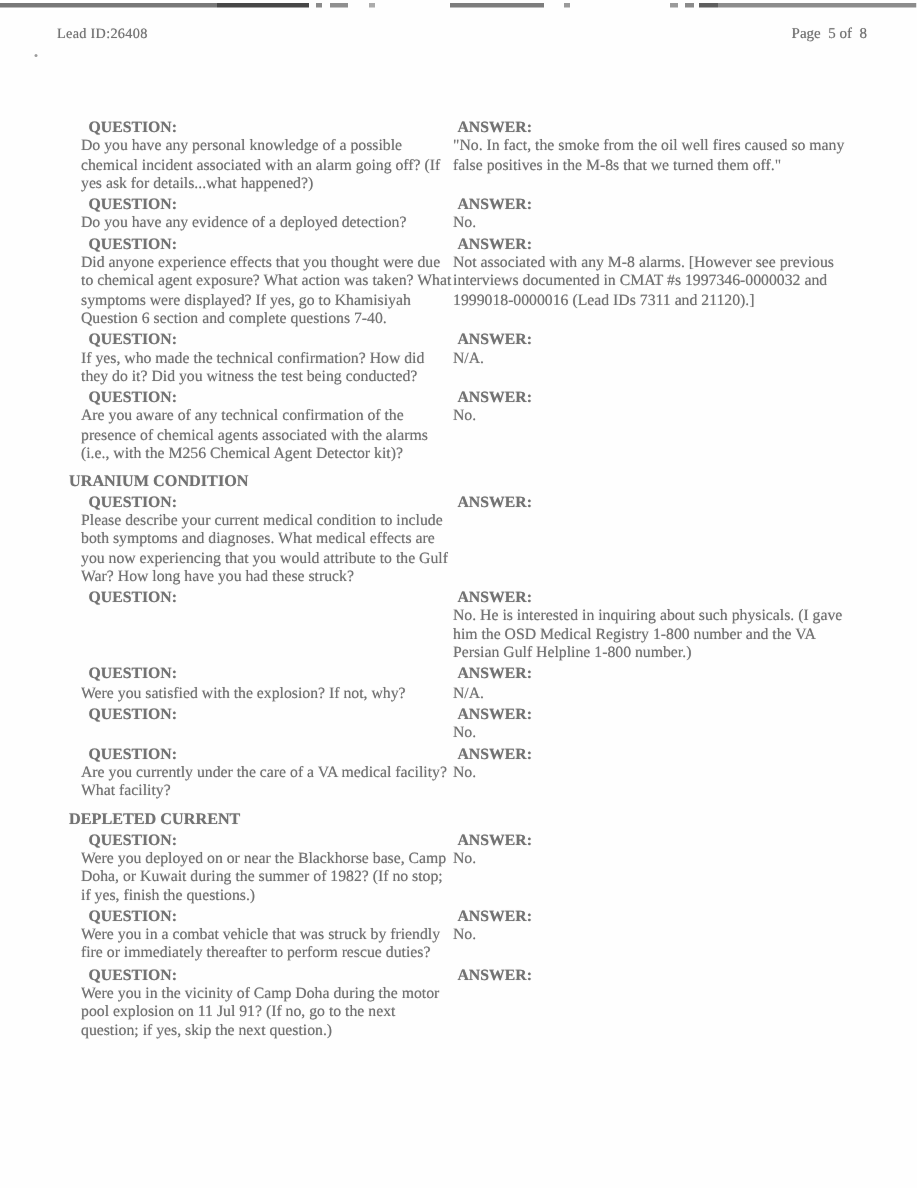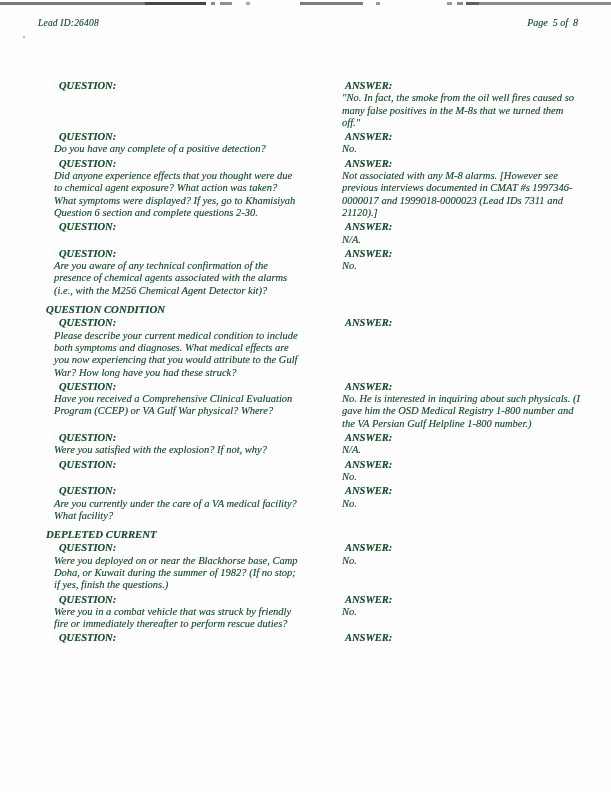--- a/index.html
+++ b/index.html
@@ -4,23 +4,22 @@
 <style>
   html, body { margin:0; padding:0; }
   body { background:#ffffff; }
 
   .page {
     position:relative;
     width:611px; height:792px;
     background:#fefefe;
     overflow:hidden;
     font-family:"Liberation Serif", serif;
-    color:#14532d;
+    color:#737373;
     text-shadow:0 0 0.5px rgba(30,30,30,0.45);
-    font-style:italic;
   }
 
   
   .scan-line {
     position:absolute; top:2px; left:0; width:611px; height:3px;
     background:linear-gradient(90deg,
       #787878 0px,   #787878 145px,
       #474747 145px, #474747 206px,
       transparent 206px, transparent 211px,
       #8a8a8a 211px, #8a8a8a 215px,
@@ -59,21 +58,20 @@
 
   .section-header {
     font-weight:700; font-size:10.8px;
     margin:6px 0 2px 0;
   }
 
   .qa-row {
     display:grid;
     grid-template-columns:256px 1fr;
     margin-bottom:2px;
-    gap:40px;
   }
   .q-cell { padding-left:8px; }
   .q-label, .a-label { font-weight:700; padding-left:5px; }
   .a-label { padding-left:3px; }
   .q-text { max-width:248px; }
   .a-text { max-width:272px; }
 </style>
 </head>
 <body>
 
@@ -83,86 +81,87 @@
 
   <div class="header">
     <span class="lead-id">Lead ID:26408</span>
     <span class="page-number">Page  5 of  8</span>
   </div>
 
   <div class="content">
   <div class="qa-row">
     <div class="q-cell">
       <div class="q-label">QUESTION:</div>
+      <div class="q-text">Do you have any personal knowledge of a possible chemical incident associated with an alarm going off? (If yes ask for details...what happened?)</div>
     </div>
     <div class="a-cell">
       <div class="a-label">ANSWER:</div>
       <div class="a-text">"No. In fact, the smoke from the oil well fires caused so many false positives in the M-8s that we turned them off."</div>
     </div>
   </div>
 
   <div class="qa-row">
     <div class="q-cell">
       <div class="q-label">QUESTION:</div>
-      <div class="q-text">Do you have any complete of a positive detection?</div>
-    </div>
-    <div class="a-cell">
-      <div class="a-label">ANSWER:</div>
-      <div class="a-text">No.</div>
-    </div>
-  </div>
-
-  <div class="qa-row">
-    <div class="q-cell">
-      <div class="q-label">QUESTION:</div>
-      <div class="q-text">Did anyone experience effects that you thought were due to chemical agent exposure?  What action was taken? What symptoms were displayed?  If yes, go to Khamisiyah Question 6 section and complete questions 2-30.</div>
-    </div>
-    <div class="a-cell">
-      <div class="a-label">ANSWER:</div>
-      <div class="a-text">Not associated with any M-8 alarms.  [However see previous interviews documented in CMAT #s 1997346-0000017 and 1999018-0000023 (Lead IDs 7311 and 21120).]</div>
-    </div>
-  </div>
-
-  <div class="qa-row">
-    <div class="q-cell">
-      <div class="q-label">QUESTION:</div>
+      <div class="q-text">Do you have any evidence of a deployed detection?</div>
+    </div>
+    <div class="a-cell">
+      <div class="a-label">ANSWER:</div>
+      <div class="a-text">No.</div>
+    </div>
+  </div>
+
+  <div class="qa-row">
+    <div class="q-cell">
+      <div class="q-label">QUESTION:</div>
+      <div class="q-text">Did anyone experience effects that you thought were due to chemical agent exposure?  What action was taken? What symptoms were displayed?  If yes, go to Khamisiyah Question 6 section and complete questions 7-40.</div>
+    </div>
+    <div class="a-cell">
+      <div class="a-label">ANSWER:</div>
+      <div class="a-text">Not associated with any M-8 alarms.  [However see previous interviews documented in CMAT #s 1997346-0000032 and 1999018-0000016 (Lead IDs 7311 and 21120).]</div>
+    </div>
+  </div>
+
+  <div class="qa-row">
+    <div class="q-cell">
+      <div class="q-label">QUESTION:</div>
+      <div class="q-text">If yes, who made the technical confirmation?  How did they do it?  Did you witness the test being conducted?</div>
     </div>
     <div class="a-cell">
       <div class="a-label">ANSWER:</div>
       <div class="a-text">N/A.</div>
     </div>
   </div>
 
   <div class="qa-row">
     <div class="q-cell">
       <div class="q-label">QUESTION:</div>
       <div class="q-text">Are you aware of any technical confirmation of the presence of chemical agents associated with the alarms (i.e., with the M256 Chemical Agent Detector kit)?</div>
     </div>
     <div class="a-cell">
       <div class="a-label">ANSWER:</div>
       <div class="a-text">No.</div>
     </div>
   </div>
 
-  <div class="section-header">QUESTION CONDITION</div>
+  <div class="section-header">URANIUM CONDITION</div>
 
   <div class="qa-row">
     <div class="q-cell">
       <div class="q-label">QUESTION:</div>
       <div class="q-text">Please describe your current medical condition to include both symptoms and diagnoses.  What medical effects are you now experiencing that you would attribute to the Gulf War?  How long have you had these struck?</div>
     </div>
     <div class="a-cell">
       <div class="a-label">ANSWER:</div>
     </div>
   </div>
 
   <div class="qa-row">
     <div class="q-cell">
       <div class="q-label">QUESTION:</div>
-      <div class="q-text">Have you received a Comprehensive Clinical Evaluation Program (CCEP) or VA Gulf War physical?  Where?</div>
     </div>
     <div class="a-cell">
       <div class="a-label">ANSWER:</div>
       <div class="a-text">No. He is interested in inquiring about such physicals. (I gave him the OSD Medical Registry 1-800 number and the VA Persian Gulf Helpline 1-800 number.)</div>
     </div>
   </div>
 
   <div class="qa-row">
     <div class="q-cell">
       <div class="q-label">QUESTION:</div>
@@ -215,20 +214,21 @@
     </div>
     <div class="a-cell">
       <div class="a-label">ANSWER:</div>
       <div class="a-text">No.</div>
     </div>
   </div>
 
   <div class="qa-row">
     <div class="q-cell">
       <div class="q-label">QUESTION:</div>
+      <div class="q-text">Were you in the vicinity of Camp Doha during the motor pool explosion on 11 Jul 91?  (If no, go to the next question; if yes, skip the next question.)</div>
     </div>
     <div class="a-cell">
       <div class="a-label">ANSWER:</div>
       <div class="a-text"></div>
     </div>
   </div>
 </div>
 </div>
 
 </body></html>

